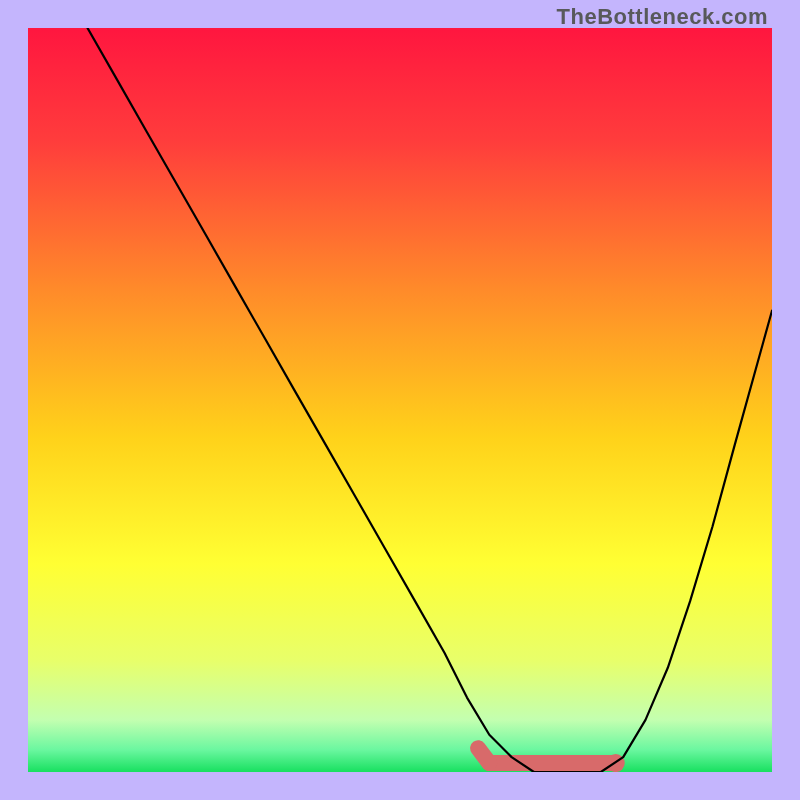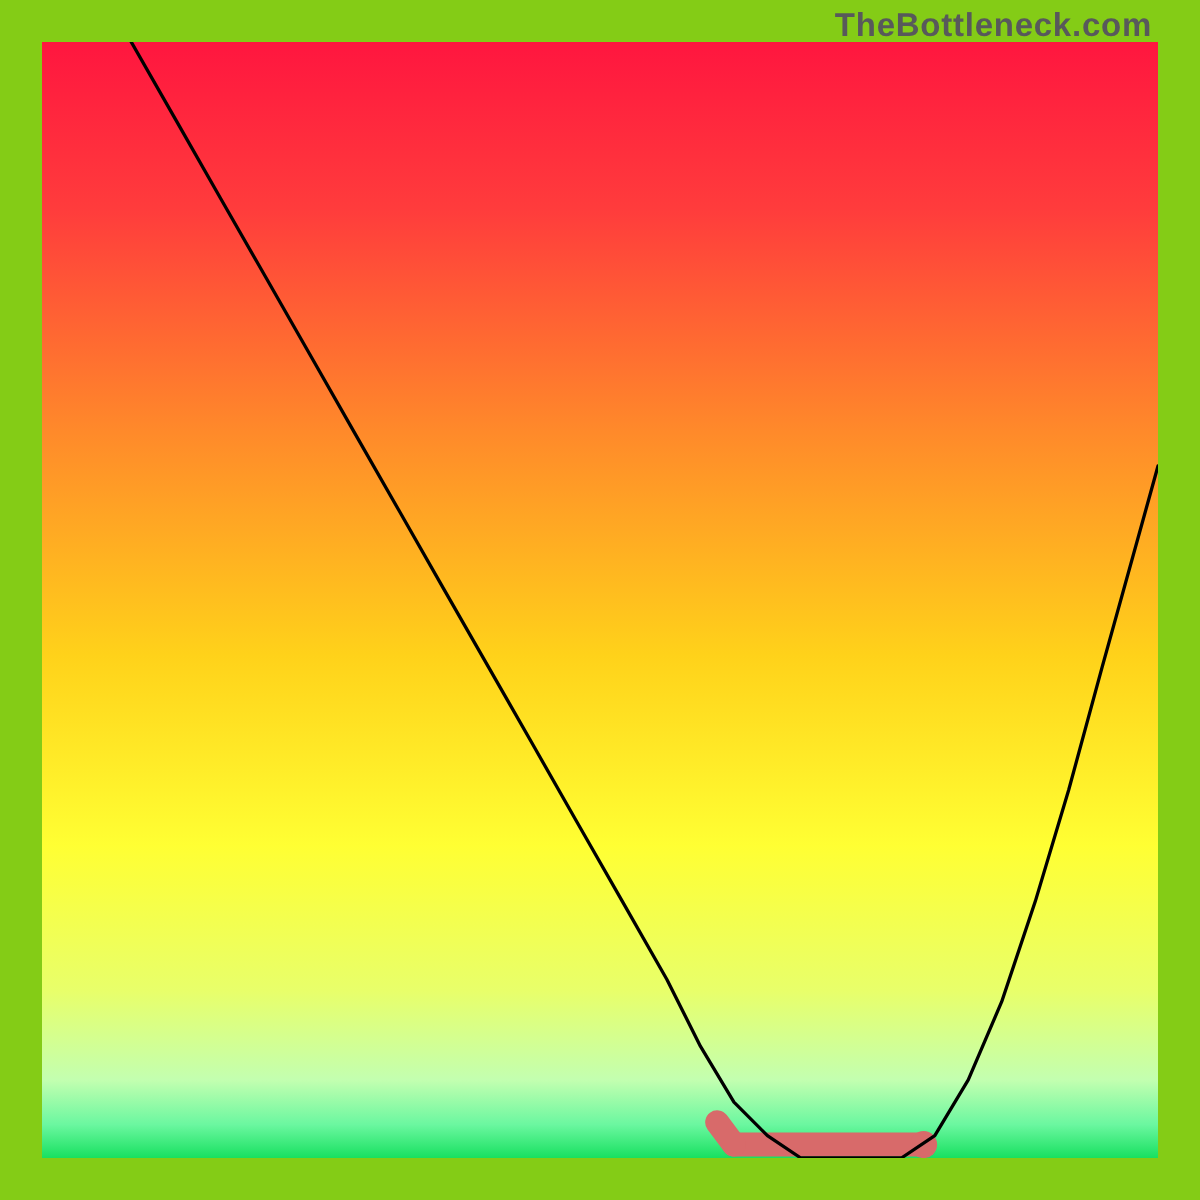--- a/index.html
+++ b/index.html
@@ -1,16 +1,16 @@
 <!DOCTYPE html>
 <html><head>
 <meta charset="utf-8">
 <style>
   html,body{margin:0;padding:0;width:800px;height:800px;overflow:hidden;background:#000;}
-  .frame{position:relative;width:800px;height:800px;background:#84cc16;}
+  .frame{position:relative;width:800px;height:800px;background:#c4b5fd;}
   .plot{position:absolute;left:28px;top:28px;width:744px;height:744px;}
   .watermark{position:absolute;top:4px;right:32px;font:700 22px Arial,Helvetica,sans-serif;color:#58595b;letter-spacing:0.5px;}
   svg{display:block;}
 </style>
 </head>
 <body>
 <div class="frame">
   <div class="watermark">TheBottleneck.com</div>
   <div class="plot">
     <svg id="svg" width="744" height="744" viewBox="0 0 744 744">

